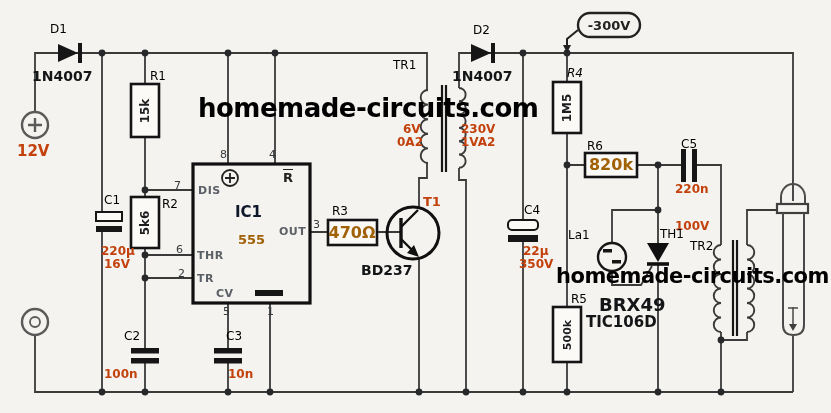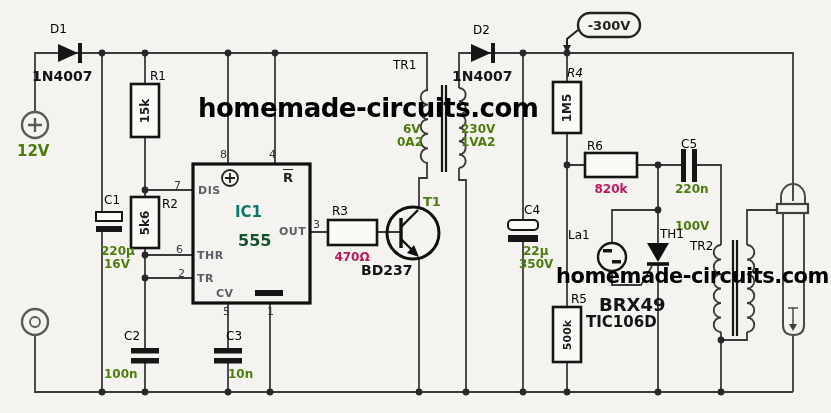--- a/index.html
+++ b/index.html
@@ -6,28 +6,28 @@
   .schematic{
     position:relative; width:831px; height:413px;
     background:#f5f3ef;
     font-family:"DejaVu Sans", sans-serif;
     overflow:hidden;
   }
   svg.wires{position:absolute;left:0;top:0;}
   .lbl{position:absolute;white-space:nowrap;line-height:1;color:#000000;font-size:12px;}
   .pin{position:absolute;white-space:nowrap;line-height:1;color:#34393d;font-size:11px;}
   .icfn{position:absolute;white-space:nowrap;line-height:1;color:#5a6066;font-size:11px;font-weight:bold;letter-spacing:.5px;}
-  .val{position:absolute;white-space:nowrap;line-height:1;color:#4d7c0f;font-size:12px;font-weight:bold;}
+  .val{position:absolute;white-space:nowrap;line-height:1;color:#c2410c;font-size:12px;font-weight:bold;}
   .part{position:absolute;white-space:nowrap;line-height:1;color:#131517;font-size:14px;font-weight:bold;}
   .vval{position:absolute;white-space:nowrap;line-height:1;color:#1b1d1f;font-size:12px;font-weight:bold;
         transform:translate(-50%,-50%) rotate(-90deg);}
-  .hval{position:absolute;white-space:nowrap;line-height:1;color:#be185d;font-size:12px;font-weight:bold;
-        transform:translate(-50%,-50%);margin-top:24px;}
-  .big{font-size:15px;font-weight:bold;color:#0f766e;}
-  .huge{font-size:16px;font-weight:bold;color:#14532d;}
+  .hval{position:absolute;white-space:nowrap;line-height:1;color:#a16207;font-size:16px;font-weight:bold;
+        transform:translate(-50%,-50%);}
+  .big{font-size:15px;font-weight:bold;color:#0f172a;}
+  .huge{font-size:13px;font-weight:bold;color:#a16207;}
   .ovl{position:absolute;font-size:13px;font-weight:bold;color:#222;text-decoration:overline;line-height:1;}
   .wm{position:absolute;font-weight:bold;color:#000000;line-height:1;letter-spacing:-0.5px;}
   .wm1{font-size:26px;}
   .wm2{font-size:21px;}
   .pill{position:absolute;font-size:13px;font-weight:bold;color:#222;transform:translate(-50%,-50%);}
 </style>
 </head>
 <body>
 
 <div class="schematic">

